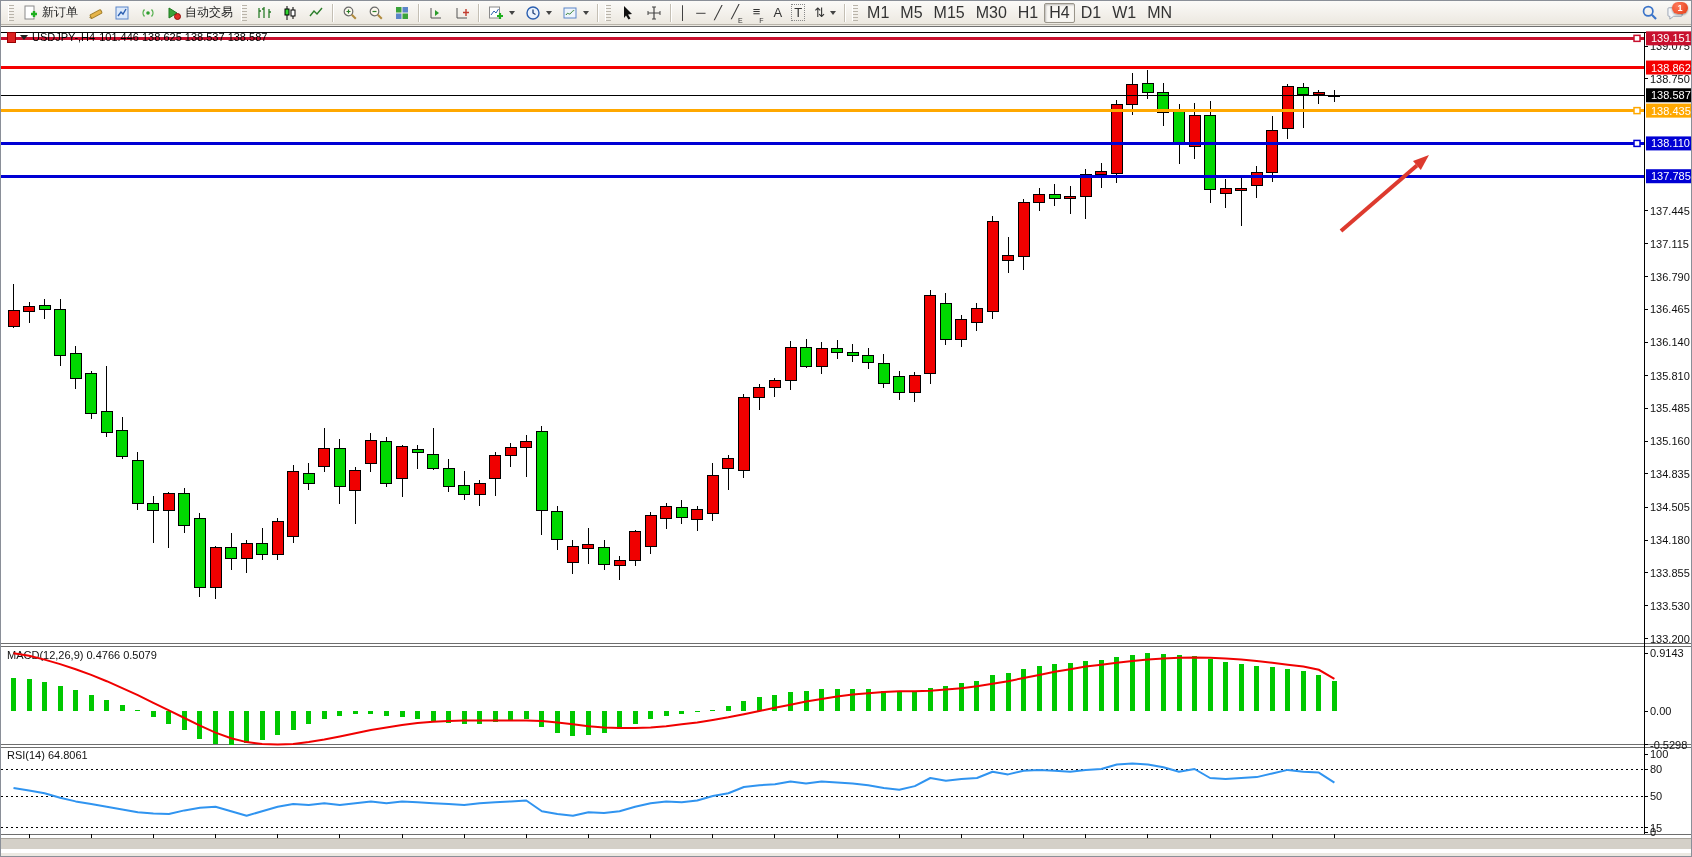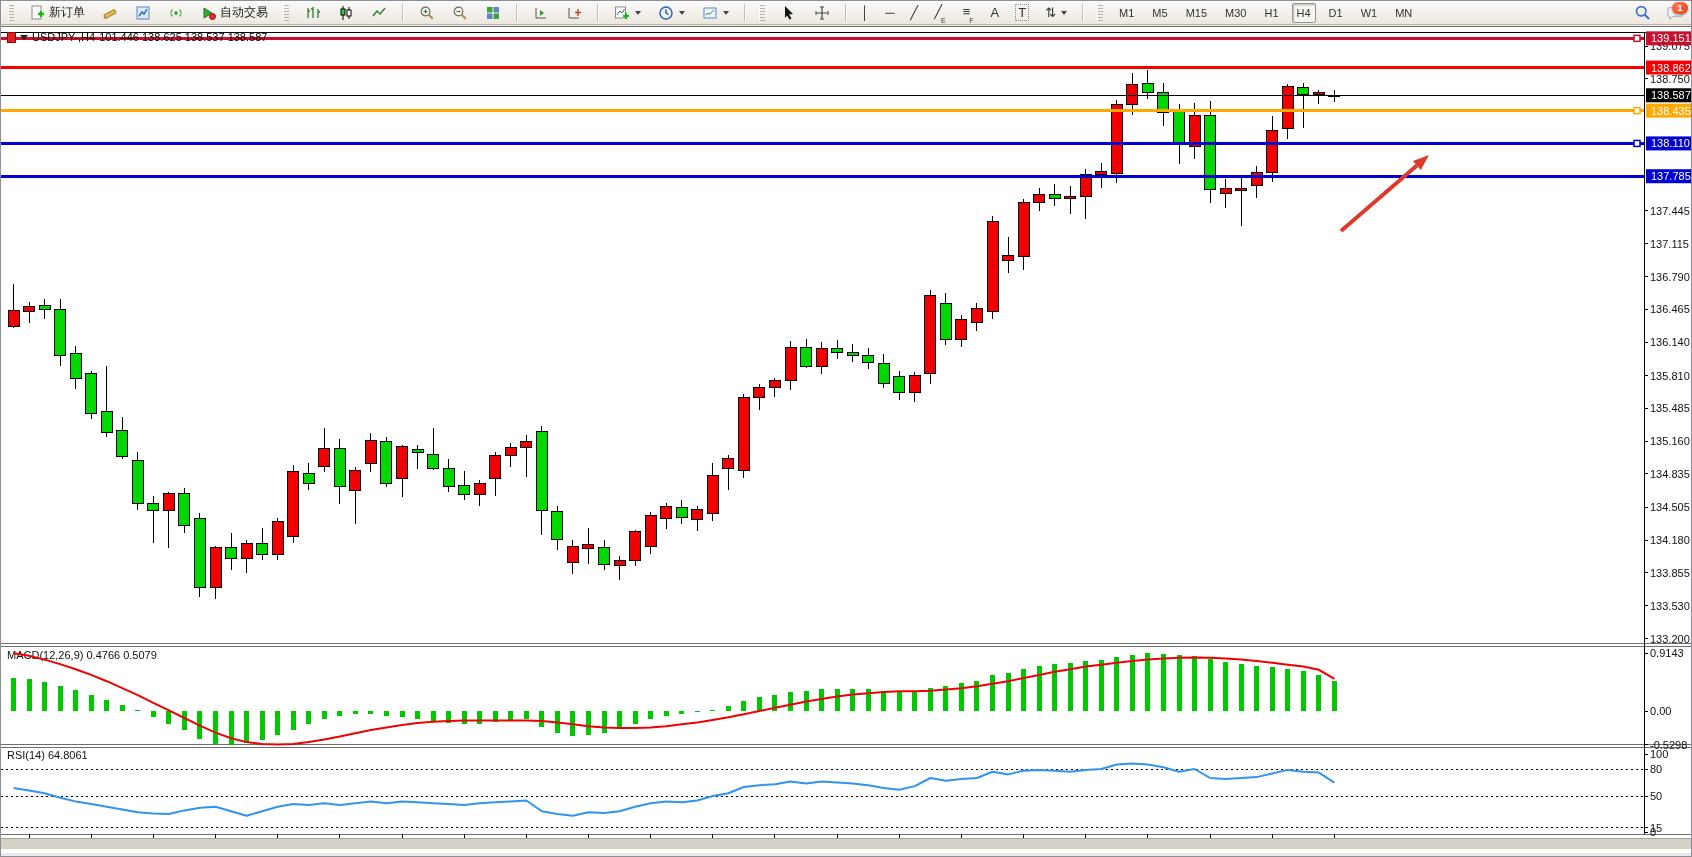--- a/index.html
+++ b/index.html
@@ -1,22 +1,22 @@
 <!DOCTYPE html>
 <html><head>
 <meta charset="utf-8">
 <style>
   html,body{margin:0;padding:0;background:#d4d0c8;font-family:"Liberation Sans",sans-serif;}
   #app{position:relative;width:1692px;height:857px;background:#ece9e2;overflow:hidden;border:1px solid #8a8f98;box-sizing:border-box;}
   
-  .toolbar{position:absolute;left:0;top:0;width:100%;height:24px;background:linear-gradient(#fbfaf8,#ece8e0);border-bottom:1px solid #b9b4aa;display:flex;align-items:center;padding:0 4px;box-sizing:border-box;gap:8px;}
+  .toolbar{position:absolute;left:0;top:0;width:100%;height:24px;background:linear-gradient(#fbfaf8,#ece8e0);border-bottom:1px solid #b9b4aa;display:flex;align-items:center;padding:0 4px;box-sizing:border-box;gap:1px;}
   .grip{width:5px;height:16px;margin:0 3px;background:repeating-linear-gradient(0deg,#b9b4aa 0 1px,transparent 1px 3px);border-left:1px solid #fff;}
   .sep{width:1px;height:18px;background:#c4bfb4;margin:0 3px;box-shadow:1px 0 0 #fff;}
   .tbtn{border:1px solid transparent;background:transparent;height:20px;display:flex;align-items:center;gap:3px;padding:0 3px;font-family:"Liberation Sans",sans-serif;font-size:12px;color:#222;cursor:pointer;border-radius:2px;}
-  .tf{min-width:24px;justify-content:center;font-size:11px;color:#333;padding:0 4px;}
+  .tf{min-width:24px;justify-content:center;font-size:16px;color:#333;padding:0 4px;}
   .tf.active{border:1px solid #9a958a;background:#f8f6f2;box-shadow:inset 1px 1px 2px rgba(0,0,0,.25);}
   .caret{width:0;height:0;border-left:3px solid transparent;border-right:3px solid transparent;border-top:4px solid #444;margin-left:2px;}
   .ic{width:17px;height:17px;display:inline-flex;align-items:center;justify-content:center;font-size:13px;line-height:1;}
   .glyph{font-size:13px;color:#333;position:relative;}
   .glyph sub{font-size:7px;position:relative;top:3px;left:-1px;}
   .spacer{flex:1;}
   .chatwrap{position:relative;width:24px;height:20px;}
   .badge{position:absolute;top:-2px;right:-2px;min-width:12px;height:12px;border-radius:7px;background:radial-gradient(circle at 35% 30%,#ff7a5c,#e23a12);color:#fff;font-size:9px;font-weight:bold;display:flex;align-items:center;justify-content:center;padding:0 2px;box-shadow:0 1px 2px rgba(0,0,0,.4);}
   
   #chartwrap{position:absolute;left:0;top:25px;width:1692px;height:822px;background:#fff;border-top:1px solid #6e6e6e;}

